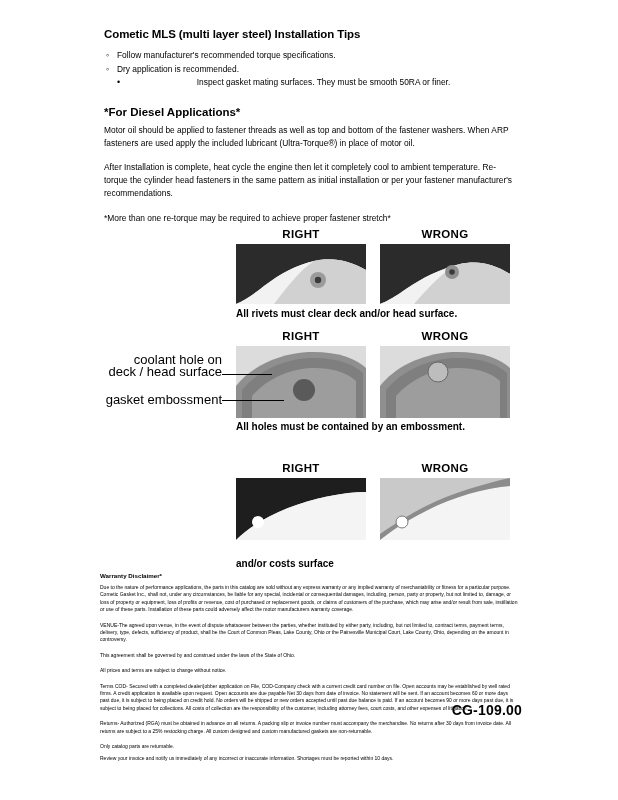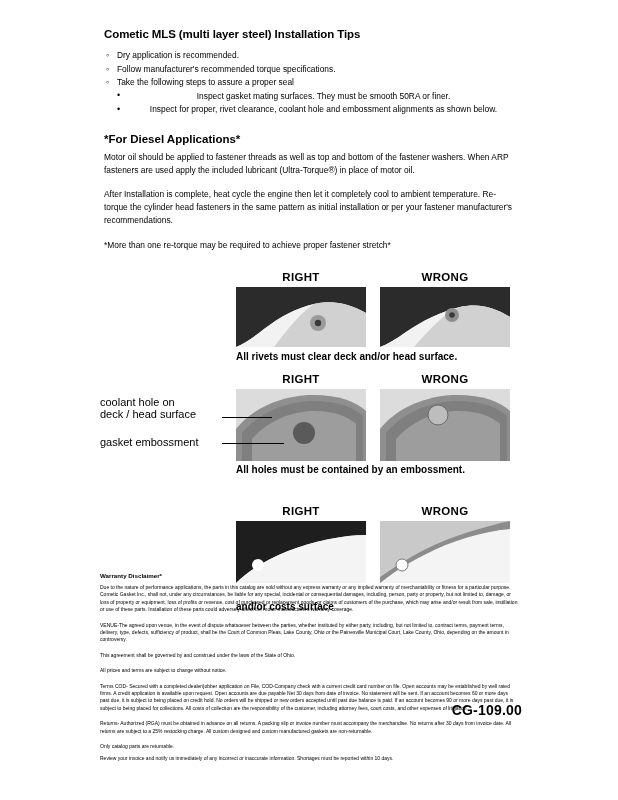--- a/index.html
+++ b/index.html
@@ -86,21 +86,20 @@
   p.para.tight {
     margin-bottom: 0;
   }
 
   
   .figures {
     position: absolute;
     left: 0;
     top: 228px;
     width: 618px;
-    margin-top: 43px;
   }
   .fig-row {
     position: relative;
   }
   .fig-label {
     font-size: 11.5px;
     font-weight: bold;
     text-align: center;
     letter-spacing: 0.3px;
   }
@@ -111,22 +110,22 @@
     border: 0;
   }
   .caption {
     position: absolute;
     font-size: 10px;
     font-weight: bold;
     color: #000;
   }
   .annot {
     position: absolute;
-    font-size: 11px;
-    text-align: left;
+    font-size: 13px;
+    text-align: right;
     color: #000;
     line-height: 11.5px;
   }
   .leader {
     position: absolute;
     height: 1px;
     background: #000;
   }
 
   
@@ -158,27 +157,25 @@
 </style>
 </head>
 <body>
 
 <div class="page">
 
   <div class="content">
     <h1 class="title">Cometic MLS (multi layer steel) Installation Tips</h1>
 
     <ul class="bullets">
+      <li>Follow manufacturer's recommended torque specifications.</li>
       <li>Dry application is recommended.</li>
-      <li>Follow manufacturer's recommended torque specifications.</li>
-      <li>Take the following steps to assure a proper seal</li>
     </ul>
     <ul class="sub">
       <li>Inspect gasket mating surfaces.  They must be smooth 50RA or finer.</li>
-      <li>Inspect for proper, rivet clearance, coolant hole and embossment alignments as shown below.</li>
     </ul>
 
     <h2 class="subhead">*For Diesel Applications*</h2>
     <p class="para">Motor oil should be applied to fastener threads as well as top and bottom of the fastener washers. When ARP fasteners are used apply the included lubricant (Ultra-Torque®) in place of motor oil.</p>
     <p class="para">After Installation is complete, heat cycle the engine then let it completely cool to ambient temperature. Re-torque the cylinder head fasteners in the same pattern as initial installation or per your fastener manufacturer's recommendations.</p>
     <p class="para tight">*More than one re-torque may be required to achieve proper fastener stretch*</p>
   </div>
 
   <div class="figures">
 

